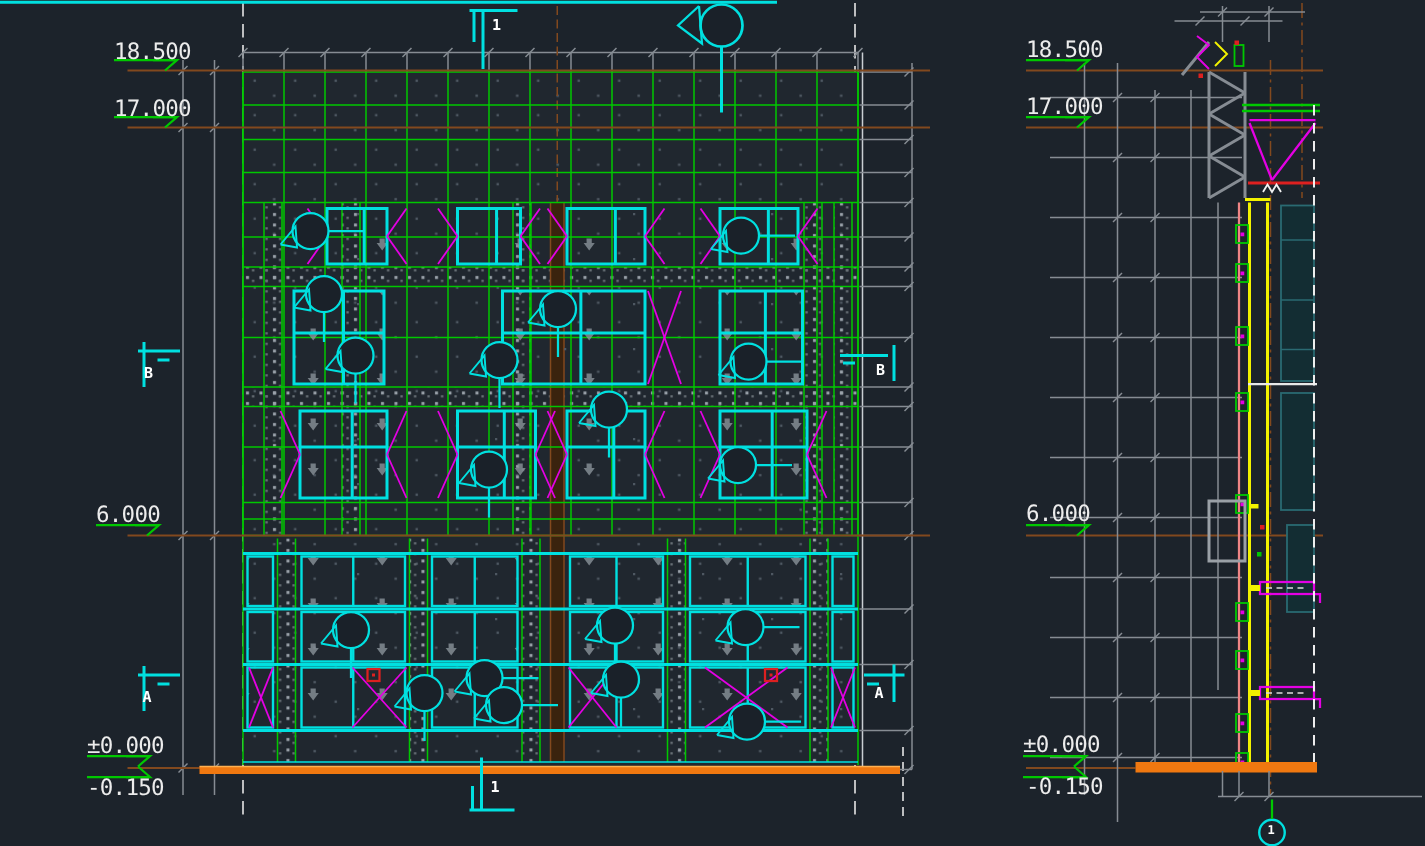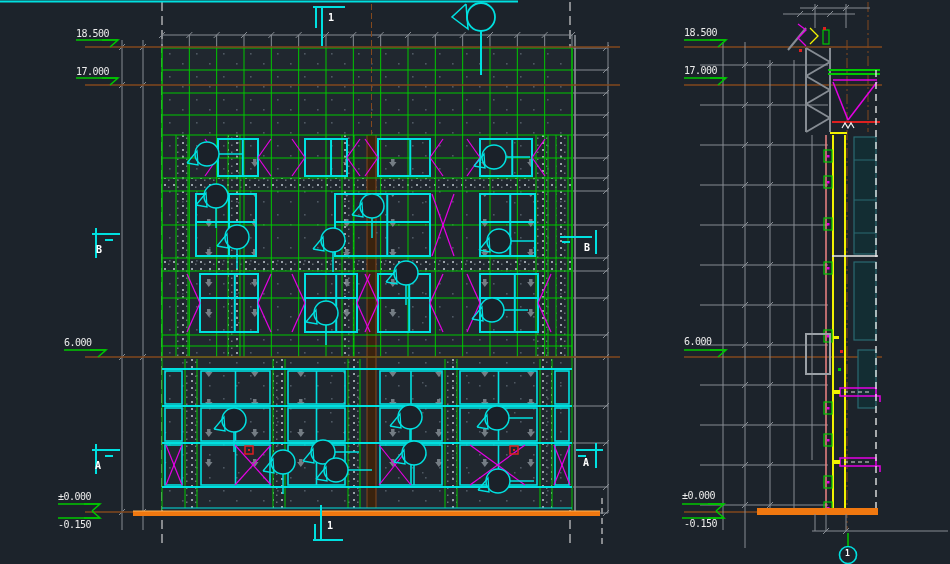--- a/index.html
+++ b/index.html
@@ -1,19 +1,19 @@
 <!DOCTYPE html>
 <html><head>
 <meta charset="utf-8">
 <style>
   html,body{margin:0;padding:0;background:#10151a;}
   #stage{position:relative;width:950px;height:564px;background:#1c232b;overflow:hidden;
          font-family:"DejaVu Sans Mono","Liberation Mono",monospace;}
   #cad{position:absolute;left:0;top:0;}
-  .lbl{position:absolute;color:#ececec;font-size:10px;line-height:10px;letter-spacing:-0.5px;white-space:nowrap;}
+  .lbl{position:absolute;color:#ececec;font-size:15px;line-height:10px;letter-spacing:-0.5px;white-space:nowrap;}
   .mk{position:absolute;color:#ffffff;font-size:10px;font-weight:bold;line-height:10px;}
   .small{font-size:8px;}
 </style>
 </head>
 <body>
 
 <div id="stage">
   <svg id="cad" width="950" height="564">
       <defs>
         <pattern id="dots" width="27" height="23" patternUnits="userSpaceOnUse">

